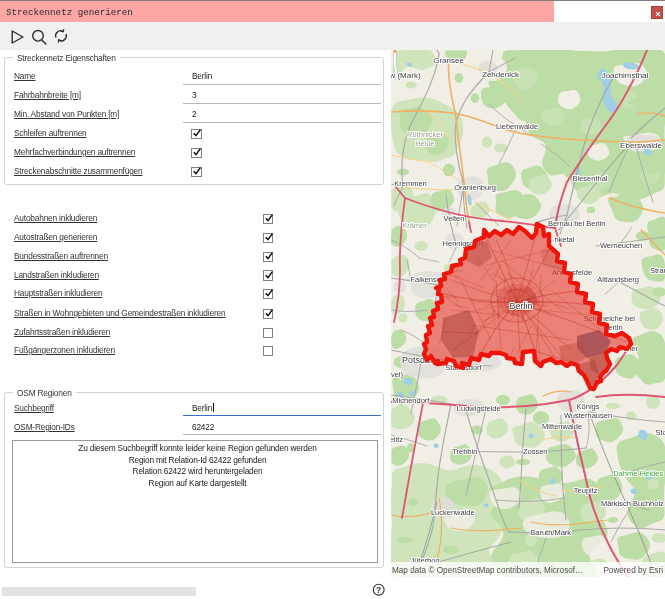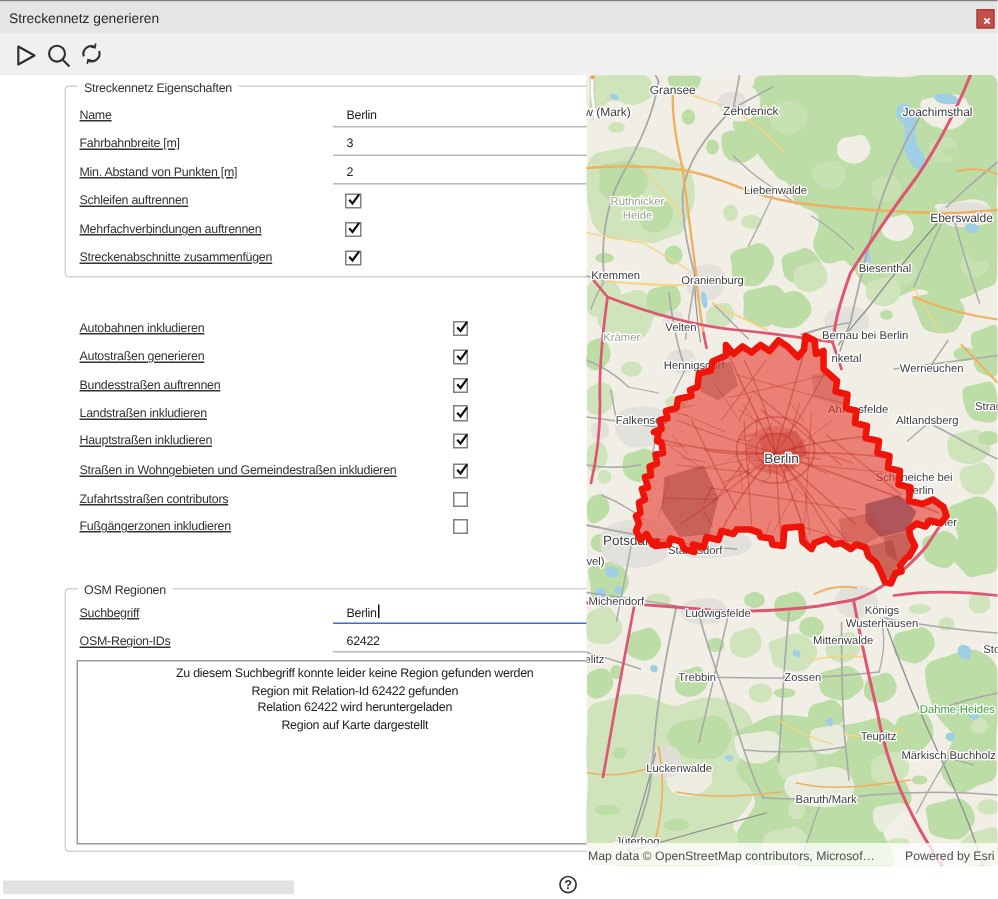--- a/index.html
+++ b/index.html
@@ -1,23 +1,23 @@
 <!DOCTYPE html>
 <html><head><meta charset="utf-8">
 <style>
 html,body{margin:0;padding:0;width:665px;height:599px;overflow:hidden;background:#fff;
 font-family:"Liberation Sans",sans-serif;}
 .abs{position:absolute;}
 #topline{left:0;top:0;width:665px;height:1px;background:#7d7d7d;}
-#titlebar{left:0;top:1px;width:665px;height:21px;background:#e5e5e5;}
+#titlebar{left:0;top:1px;width:554px;height:21px;background:#fca5a5;font-family:Liberation Mono, monospace;}
 #titlebar span{position:absolute;left:6px;top:5.5px;font-size:9.2px;color:#2b2b2b;}
 #closebtn{left:651px;top:6px;width:12px;height:13px;background:#c5504b;border:1px solid #ad3a35;box-sizing:border-box;}
 #closebtn svg{position:absolute;left:3px;top:3.5px;}
 #toolbar{left:0;top:22px;width:665px;height:28px;background:#f0f0ef;}
-#panel{left:0;top:50px;width:390px;height:549px;background:#fff;margin-left:39px;}
+#panel{left:0;top:50px;width:390px;height:549px;background:#fff;}
 .fieldset{position:absolute;border:1px solid #d2d2d2;border-radius:3px;}
 .legend{position:absolute;top:-5px;left:8px;background:#fff;padding:0 4px;font-size:8.3px;color:#333;letter-spacing:-0.18px;}
 .lbl{position:absolute;font-size:8.3px;color:#333;white-space:nowrap;letter-spacing:-0.18px;text-decoration:underline;}
 .val{position:absolute;font-size:8.3px;color:#222;white-space:nowrap;letter-spacing:-0.18px;}
 .uline{position:absolute;height:1px;background:#b8b8b8;left:183px;width:198px;}
 .cb{position:absolute;width:8.5px;height:8.5px;border:1px solid #808080;background:#fff;}
 .cb svg{position:absolute;left:0px;top:-1.5px;}
 #logbox{position:absolute;left:12px;top:390px;width:366px;height:123px;border:1px solid #9a9a9a;
 font-size:8.3px;color:#222;line-height:11.7px;letter-spacing:-0.18px;padding:2px 0 0 5px;box-sizing:border-box;text-align:center;}
 #progress{left:2px;top:587px;width:194px;height:9px;background:#e2e2e2;}
@@ -105,21 +105,21 @@
       <svg width="10" height="10" viewBox="0 0 10 10">
         <path d="M1.8,5.2 L4.0,7.6 L8.4,1.6" fill="none" stroke="#111" stroke-width="1.5"></path>
       </svg>
     </div>
   <div class="lbl" style="left:14px;top:258px">Straßen in Wohngebieten und Gemeindestraßen inkludieren</div>
   <div class="cb" style="left:262.5px;top:258.5px">
       <svg width="10" height="10" viewBox="0 0 10 10">
         <path d="M1.8,5.2 L4.0,7.6 L8.4,1.6" fill="none" stroke="#111" stroke-width="1.5"></path>
       </svg>
     </div>
-  <div class="lbl" style="left:14px;top:277px">Zufahrtsstraßen contributors</div>
+  <div class="lbl" style="left:14px;top:277px">Zufahrtsstraßen inkludieren</div>
   <div class="cb" style="left:262.5px;top:277.5px"></div>
   <div class="lbl" style="left:14px;top:295px">Fußgängerzonen inkludieren</div>
   <div class="cb" style="left:262.5px;top:295.5px"></div>
 
   <div class="fieldset" style="left:4px;top:342px;width:378px;height:174px">
     <span class="legend">OSM Regionen</span>
   </div>
   <div class="lbl" style="left:14px;top:353px">Suchbegriff</div>
   <div class="val" style="left:192px;top:353px">Berlin<span style="display:inline-block;width:1px;height:9px;background:#111;vertical-align:-1px;margin-left:1px"></span></div>
   <div class="uline" style="top:364.5px;background:#3a6fd0;height:1.4px"></div>

